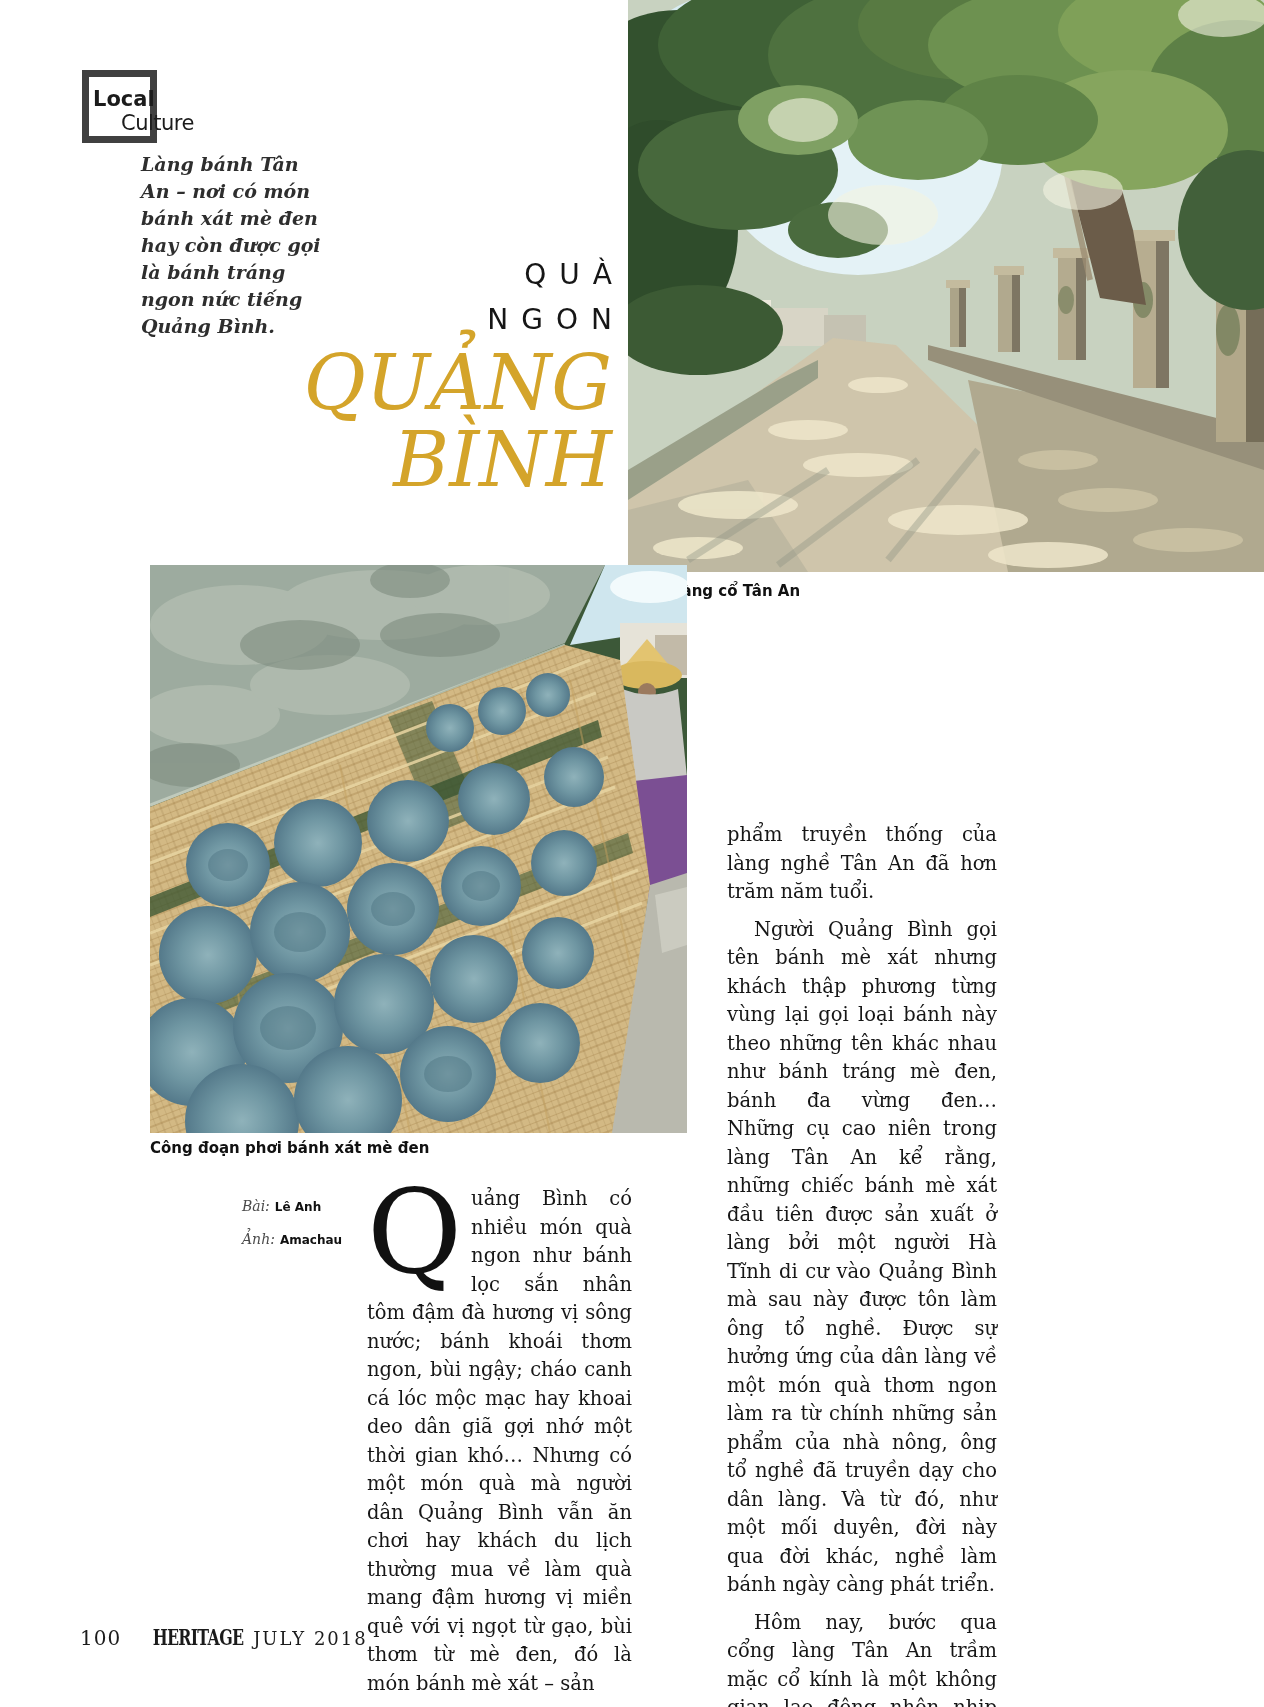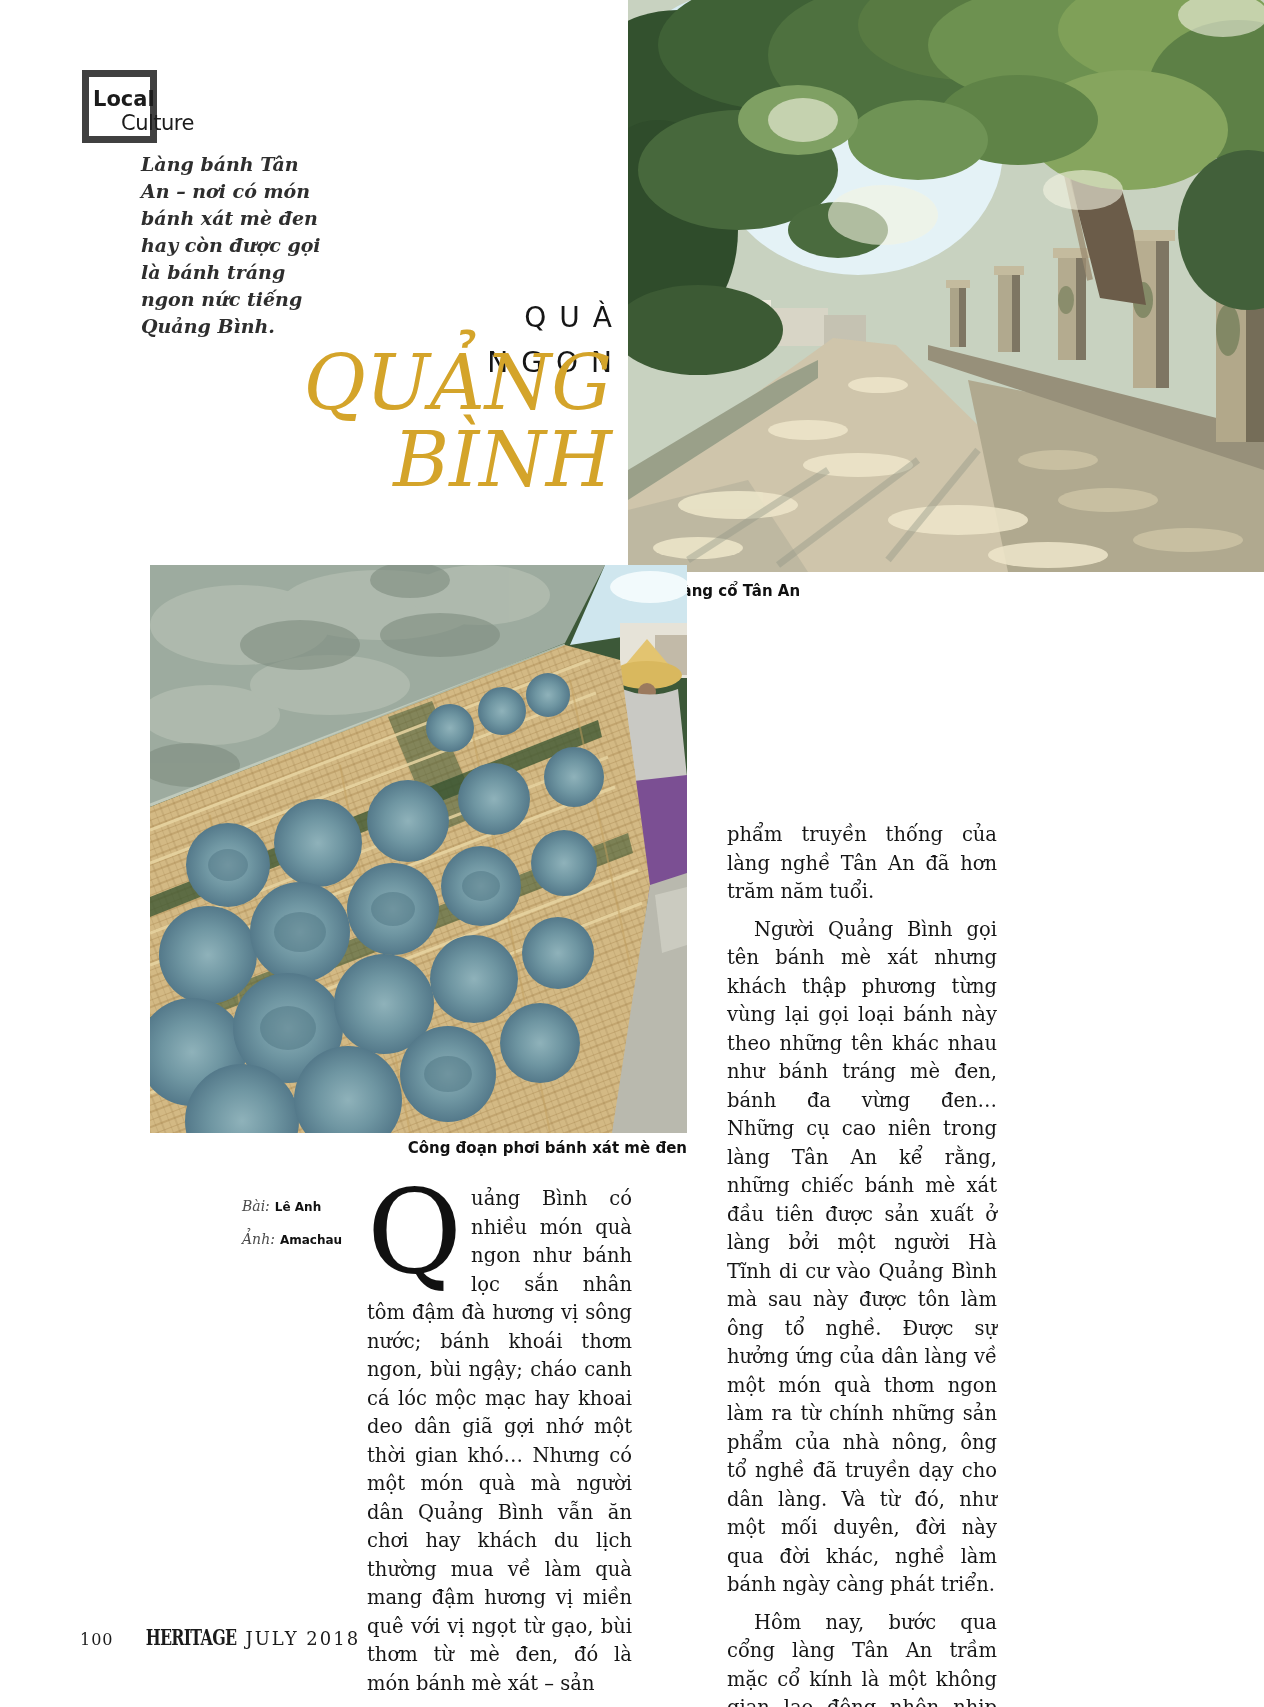--- a/index.html
+++ b/index.html
@@ -13,54 +13,54 @@
   .badge .b1{font-weight:bold;}
   .badge .b2{font-weight:normal;letter-spacing:-0.5px;margin-left:28px;}
 
   
   .intro{position:absolute;left:141px;top:151px;width:192px;font-style:italic;
          font-size:19px;line-height:27px;color:#2e2e2e;font-weight:bold;}
 
   
   .kicker{position:absolute;left:360px;top:252px;width:252px;text-align:right;
           font-family:"DejaVu Sans","Liberation Sans",sans-serif;font-size:28px;line-height:45px;
-          color:#161616;font-weight:400;margin-top:43px;}
+          color:#161616;font-weight:400;}
   .kicker span{letter-spacing:13px;margin-right:-13px;}
   .title-main{position:absolute;left:250px;top:344px;width:362px;text-align:right;
               font-style:italic;font-size:76px;line-height:77px;font-weight:normal;}
 
   
   .photo{position:absolute;overflow:hidden;}
   .photo svg{display:block;width:100%;height:100%;}
   .photo-top{left:628px;top:0;width:636px;height:572px;}
   .photo-left{left:150px;top:565px;width:537px;height:568px;}
 
   .caption{position:absolute;font-family:"DejaVu Sans","Liberation Sans",sans-serif;
            font-weight:bold;font-size:15px;color:#111;}
   .cap-top{left:672px;top:582px;}
-  .cap-left{left:150px;top:1139px;width:537px;text-align:right;}
+  .cap-left{left:150px;top:1139px;width:537px;text-align:left;}
 
   
   .byline{position:absolute;left:242px;top:1190px;font-size:15px;line-height:32px;color:#333;}
   .byline .lbl{font-style:italic;font-size:14px;color:#4a4a4a;}
   .byline .nm{font-family:"DejaVu Sans","Liberation Sans",sans-serif;font-weight:bold;
               font-style:normal;font-size:12px;color:#111;margin-left:5px;}
 
   
   .col{position:absolute;font-size:19.5px;line-height:28.5px;text-align:justify;color:#161616;}
   .col1{left:358px;top:1176px;width:283px;}
   .col2{left:718px;top:812px;width:288px;}
   .col p{margin:9px;}
   .col .ind{text-indent:27px;}
   .dropcap{float:left;font-size:116px;line-height:96px;height:86px;padding-right:9px;
            font-weight:normal;color:#111;}
 
   
   .footer{position:absolute;left:80px;top:1624px;display:flex;align-items:baseline;}
-  .footer .pg{font-size:16px;letter-spacing:1px;}
+  .footer .pg{font-size:20px;letter-spacing:1px;}
   .footer .mag{font-family:"DejaVu Serif","Liberation Serif",serif;font-weight:bold;font-size:22px;
                display:inline-block;transform:scaleX(.72);transform-origin:left baseline;
                letter-spacing:-1px;margin-left:14px;}
   .footer .iss{font-size:18px;letter-spacing:2px;margin-left:-8px;}
 </style>
 </head>
 <body>
 
 <div class="page">
 

